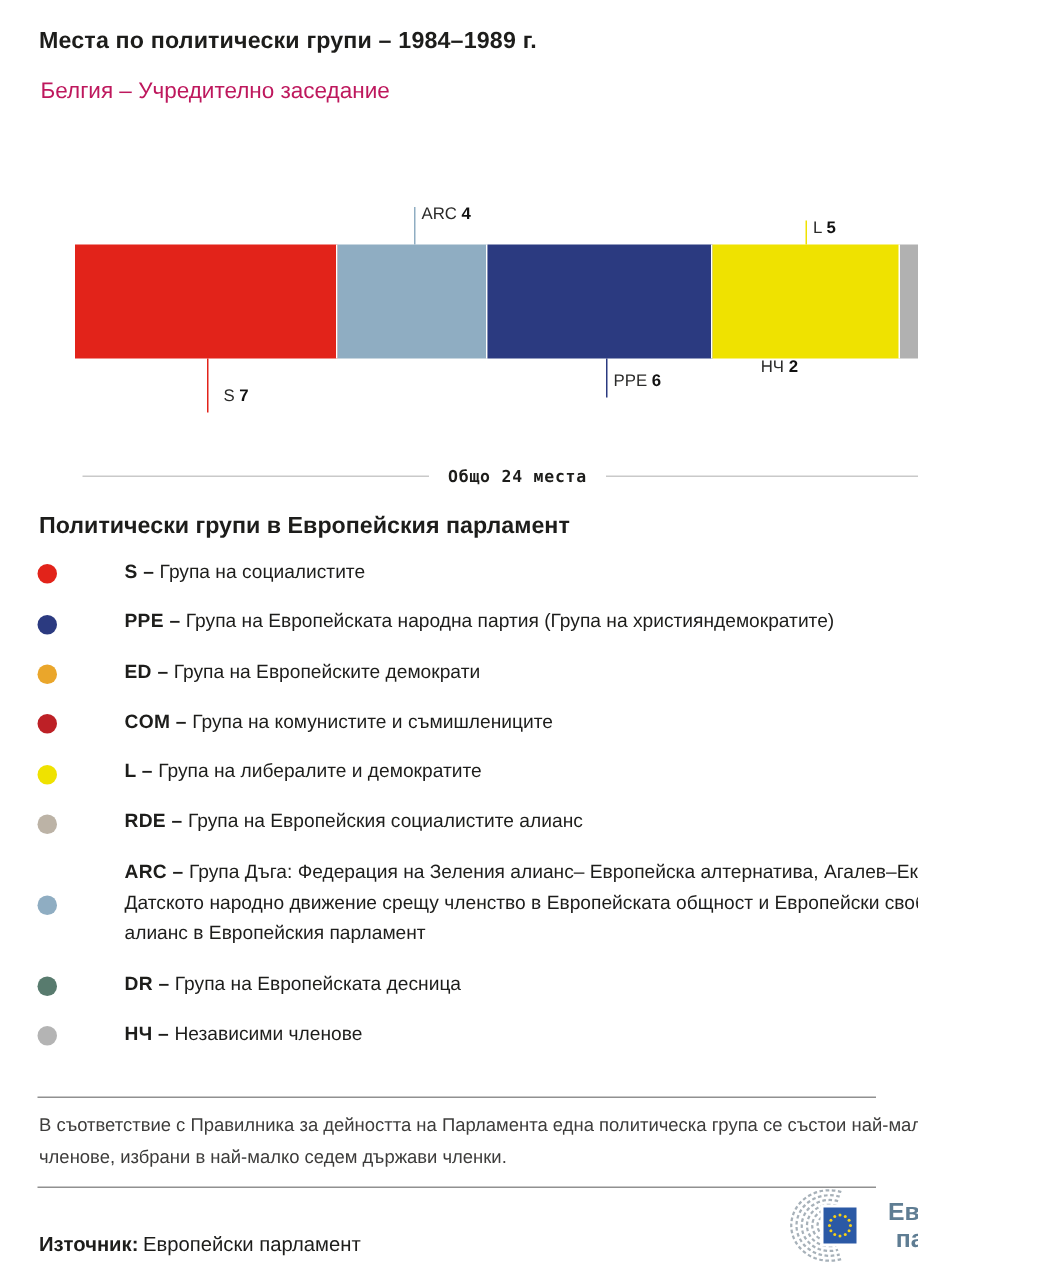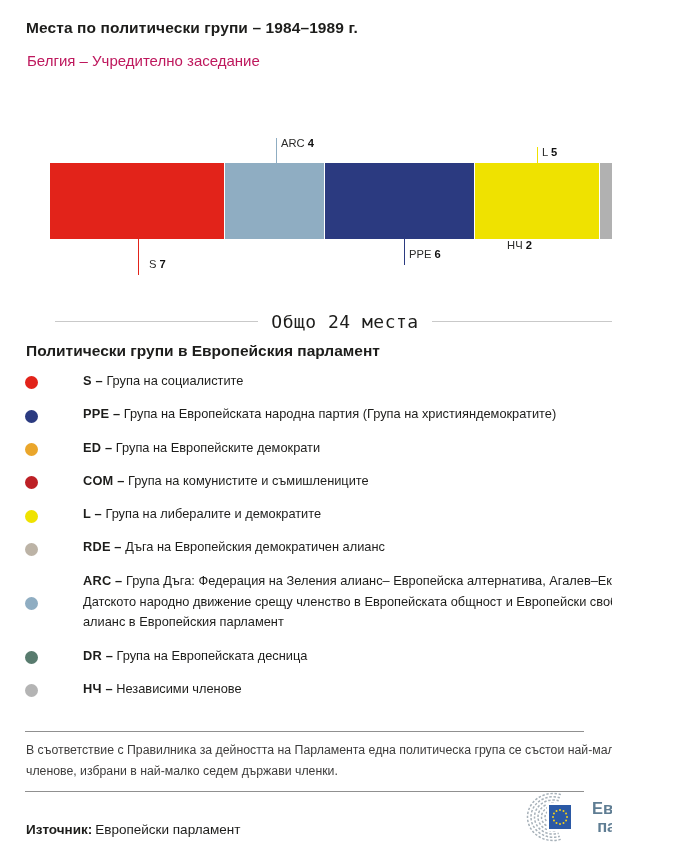--- a/index.html
+++ b/index.html
@@ -26,21 +26,21 @@
   .line-s{left:138px;top:239px;height:36px;}
   .text-s{left:129px;top:258px;margin-left:20px;}
   .line-ppe{left:404px;top:239px;height:26px;}
   .text-ppe{left:409px;top:248px;}
   .line-nch{left:622px;top:239px;height:18px;}
   .text-nch{right:80px;top:239px;}
 
   
   .total-row{position:absolute;left:55px;width:580px;top:311px;display:flex;align-items:center;gap:13px;}
   .total-rule{flex:1;height:1px;background:#c9c9c9;}
-  .total-label{font-family:"DejaVu Sans Mono",monospace;font-weight:normal;font-size:18px;letter-spacing:.5px;white-space:nowrap;}
+  .total-label{font-family:"DejaVu Sans Mono",monospace;font-weight:bold;font-size:11px;letter-spacing:.5px;white-space:nowrap;}
 
   .legend-heading{position:absolute;left:26px;top:342px;font-size:15.5px;font-weight:bold;}
 
   .legend{position:absolute;left:25px;top:371px;width:648px;}
   .legend-row{display:flex;align-items:center;margin-bottom:12.5px;gap:31px;}
   .legend-dot{width:13px;height:13px;border-radius:50%;flex:none;margin-right:14px;margin-top:3px;}
   .legend-text{font-size:12.8px;line-height:20.8px;}
   .legend-text b{letter-spacing:.2px;}
 
   .rule{position:absolute;left:25px;right:28px;height:1px;background:#909090;}
@@ -109,21 +109,21 @@
     <div class="legend-row">
       <span class="legend-dot" style="background: rgb(189, 32, 38);"></span>
       <span class="legend-text"><b>COM –</b> <span>Група на комунистите и съмишлениците</span></span>
     </div>
     <div class="legend-row">
       <span class="legend-dot" style="background: rgb(239, 226, 0);"></span>
       <span class="legend-text"><b>L –</b> <span>Група на либералите и демократите</span></span>
     </div>
     <div class="legend-row">
       <span class="legend-dot" style="background: rgb(188, 179, 166);"></span>
-      <span class="legend-text"><b>RDE –</b> <span>Дъга на Европейския демократичен алианс</span></span>
+      <span class="legend-text"><b>RDE –</b> <span>Група на Европейския социалистите алианс</span></span>
     </div>
     <div class="legend-row">
       <span class="legend-dot" style="background: rgb(143, 173, 194);"></span>
       <span class="legend-text"><b>ARC –</b> <span>Група Дъга: Федерация на Зеления алианс– Европейска алтернатива, Агалев–Еколо, Датското народно движение срещу членство в Европейската общност и Европейски свободен алианс в Европейския парламент</span></span>
     </div>
     <div class="legend-row">
       <span class="legend-dot" style="background: rgb(88, 123, 110);"></span>
       <span class="legend-text"><b>DR –</b> <span>Група на Европейската десница</span></span>
     </div>
     <div class="legend-row">

